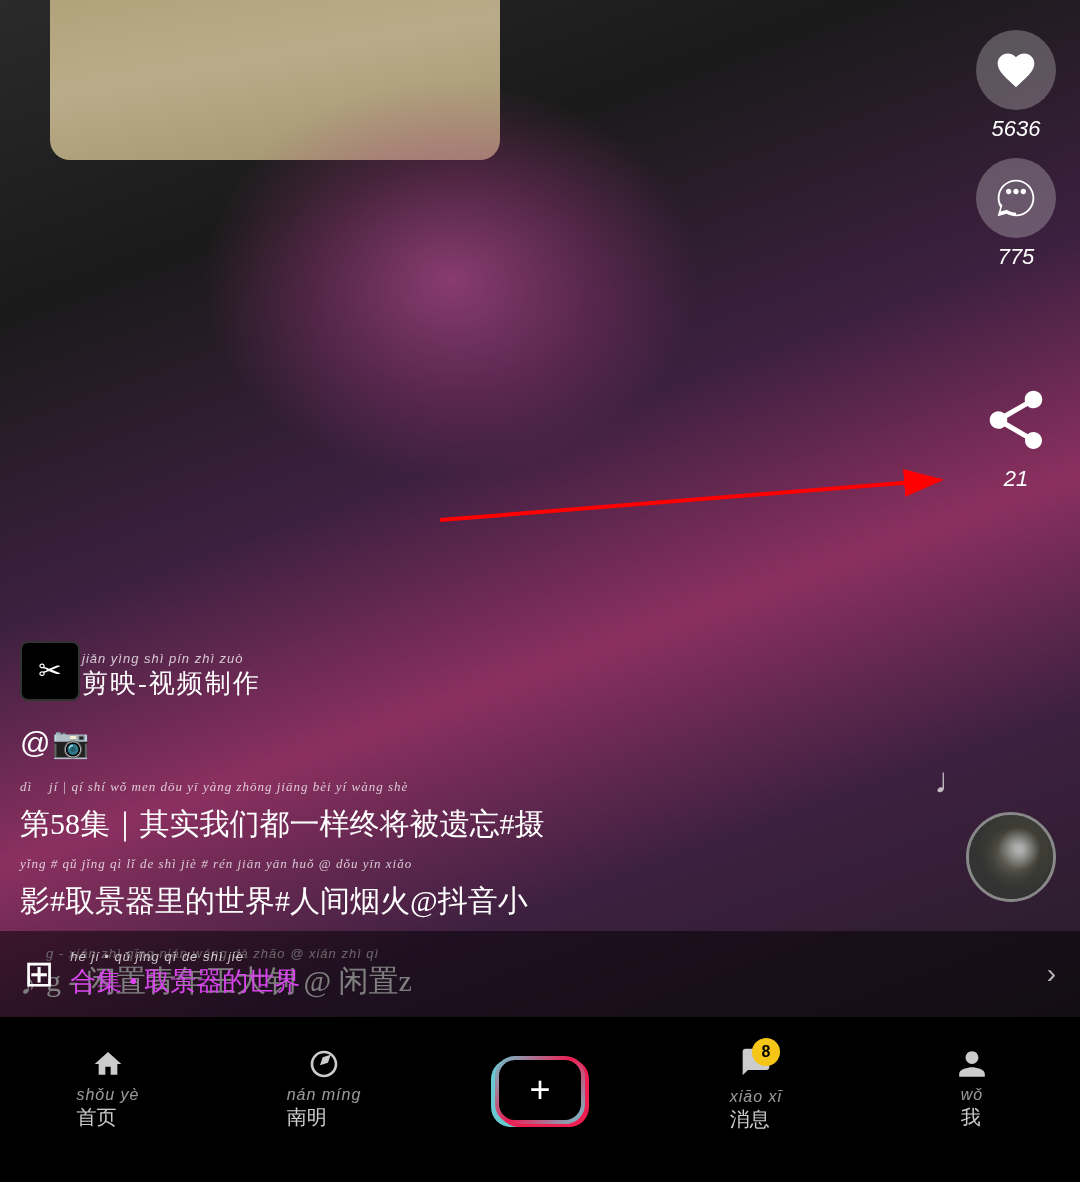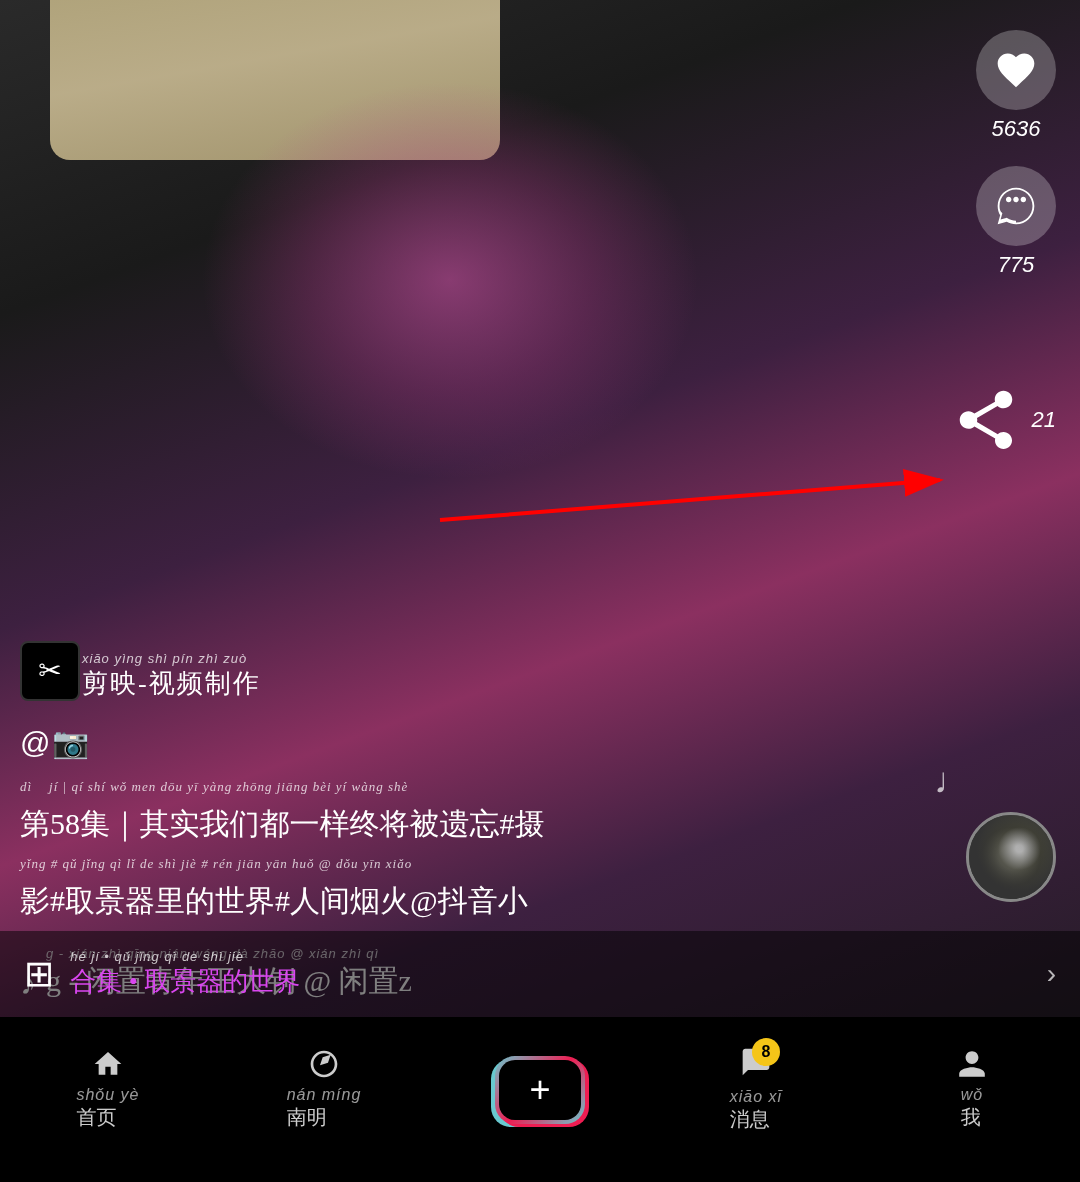--- a/index.html
+++ b/index.html
@@ -43,21 +43,21 @@
     }
 
     
     .right-sidebar {
       position: absolute;
       right: 24px;
       top: 30px;
       display: flex;
       flex-direction: column;
       align-items: center;
-      gap: 24px;
+      gap: 16px;
       z-index: 10;
     }
 
     .sidebar-btn {
       display: flex;
       flex-direction: column;
       align-items: center;
       gap: 6px;
     }
 
@@ -82,21 +82,21 @@
       font-size: 22px;
       font-style: italic;
     }
 
     
     .share-arrow {
       position: absolute;
       right: 24px;
       top: 380px;
       display: flex;
-      flex-direction: row;
+      flex-direction: column;
       align-items: center;
       gap: 6px;
       z-index: 10;
     }
 
     .arrow-icon {
       width: 80px;
       height: 80px;
       display: flex;
       align-items: center;
@@ -443,21 +443,21 @@
   <div class="music-disc-inner"></div>
 </div>
 
 <div class="content">
 
   <div class="capcut-line">
     <div class="capcut-logo">
       <span class="capcut-scissors">✂</span>
     </div>
     <div style="display:flex; flex-direction:column;">
-      <span class="py">xiāo yìng shì pín zhì zuò</span>
+      <span class="py">jiǎn yìng shì pín zhì zuò</span>
       <span class="capcut-text">剪映-视频制作</span>
     </div>
   </div>
 
   <div class="at-line">
     <span class="white-text">@</span>
     <span style="font-size:30px;">📷</span>
   </div>
 
   <div class="caption">

